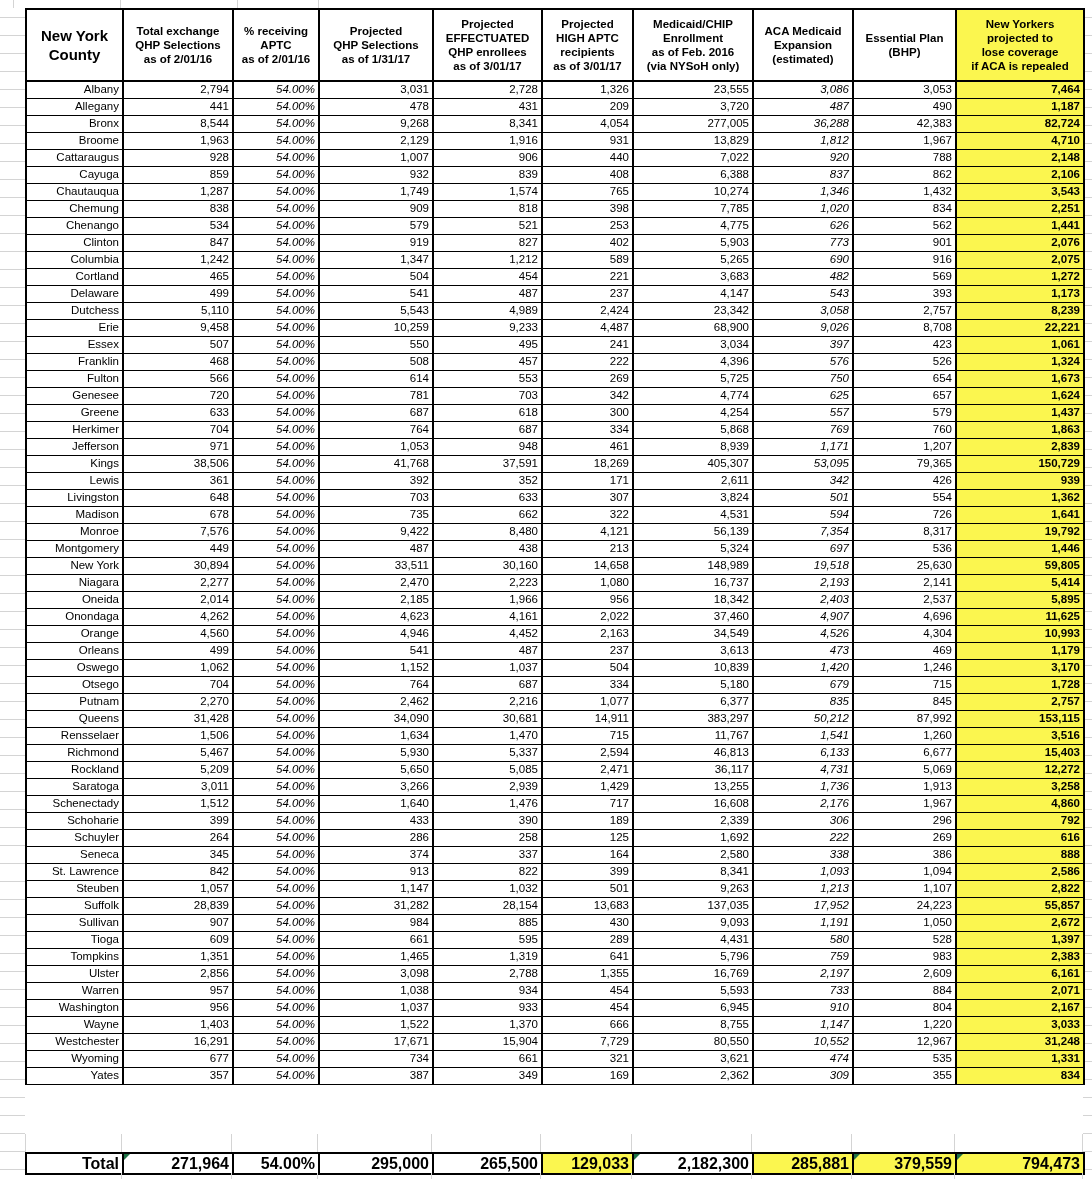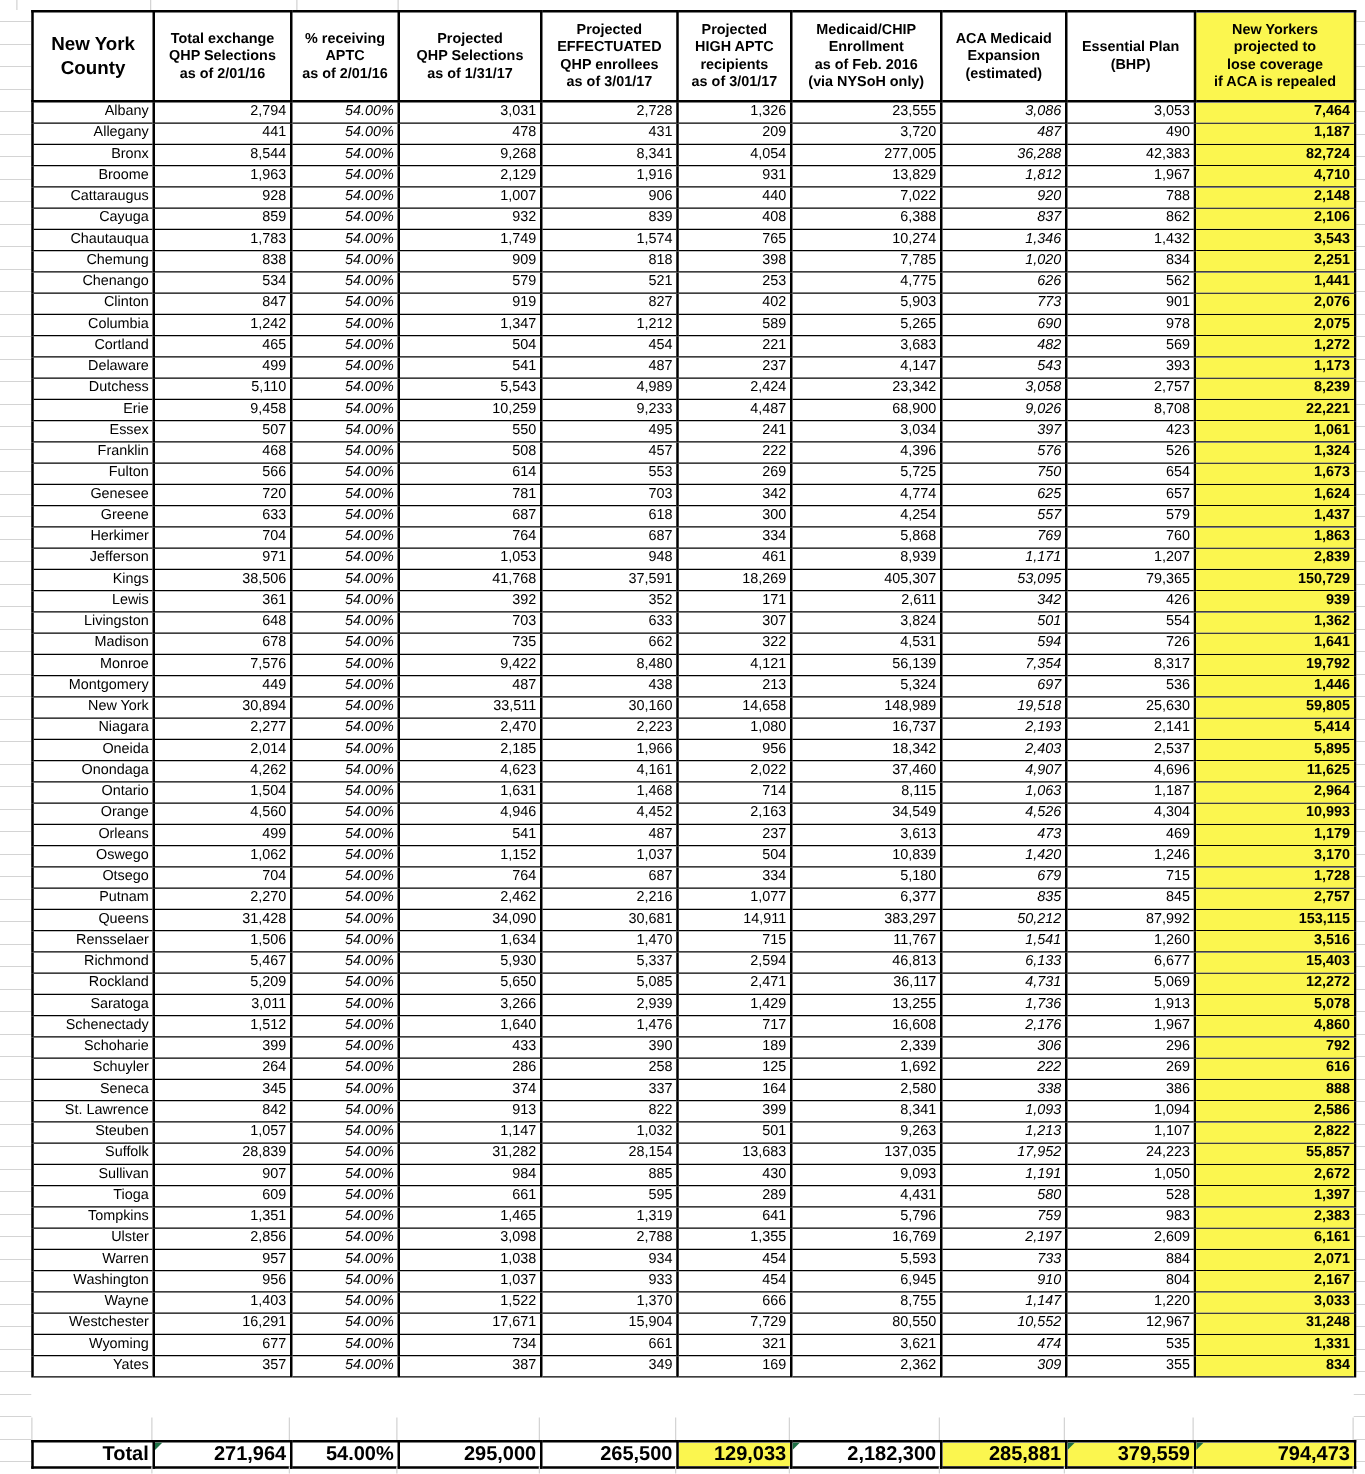--- a/index.html
+++ b/index.html
@@ -191,21 +191,21 @@
           <td>932</td>
           <td>839</td>
           <td>408</td>
           <td>6,388</td>
           <td>837</td>
           <td>862</td>
           <td>2,106</td>
         </tr>
         <tr>
           <td>Chautauqua</td>
-          <td>1,783</td>
+          <td>1,287</td>
           <td>54.00%</td>
           <td>1,749</td>
           <td>1,574</td>
           <td>765</td>
           <td>10,274</td>
           <td>1,346</td>
           <td>1,432</td>
           <td>3,543</td>
         </tr>
         <tr>
@@ -246,21 +246,21 @@
         </tr>
         <tr>
           <td>Columbia</td>
           <td>1,242</td>
           <td>54.00%</td>
           <td>1,347</td>
           <td>1,212</td>
           <td>589</td>
           <td>5,265</td>
           <td>690</td>
-          <td>978</td>
+          <td>916</td>
           <td>2,075</td>
         </tr>
         <tr>
           <td>Cortland</td>
           <td>465</td>
           <td>54.00%</td>
           <td>504</td>
           <td>454</td>
           <td>221</td>
           <td>3,683</td>
@@ -502,32 +502,20 @@
           <td>54.00%</td>
           <td>4,623</td>
           <td>4,161</td>
           <td>2,022</td>
           <td>37,460</td>
           <td>4,907</td>
           <td>4,696</td>
           <td>11,625</td>
         </tr>
         <tr>
-          <td>Ontario</td>
-          <td>1,504</td>
-          <td>54.00%</td>
-          <td>1,631</td>
-          <td>1,468</td>
-          <td>714</td>
-          <td>8,115</td>
-          <td>1,063</td>
-          <td>1,187</td>
-          <td>2,964</td>
-        </tr>
-        <tr>
           <td>Orange</td>
           <td>4,560</td>
           <td>54.00%</td>
           <td>4,946</td>
           <td>4,452</td>
           <td>2,163</td>
           <td>34,549</td>
           <td>4,526</td>
           <td>4,304</td>
           <td>10,993</td>
@@ -631,21 +619,21 @@
         <tr>
           <td>Saratoga</td>
           <td>3,011</td>
           <td>54.00%</td>
           <td>3,266</td>
           <td>2,939</td>
           <td>1,429</td>
           <td>13,255</td>
           <td>1,736</td>
           <td>1,913</td>
-          <td>5,078</td>
+          <td>3,258</td>
         </tr>
         <tr>
           <td>Schenectady</td>
           <td>1,512</td>
           <td>54.00%</td>
           <td>1,640</td>
           <td>1,476</td>
           <td>717</td>
           <td>16,608</td>
           <td>2,176</td>

